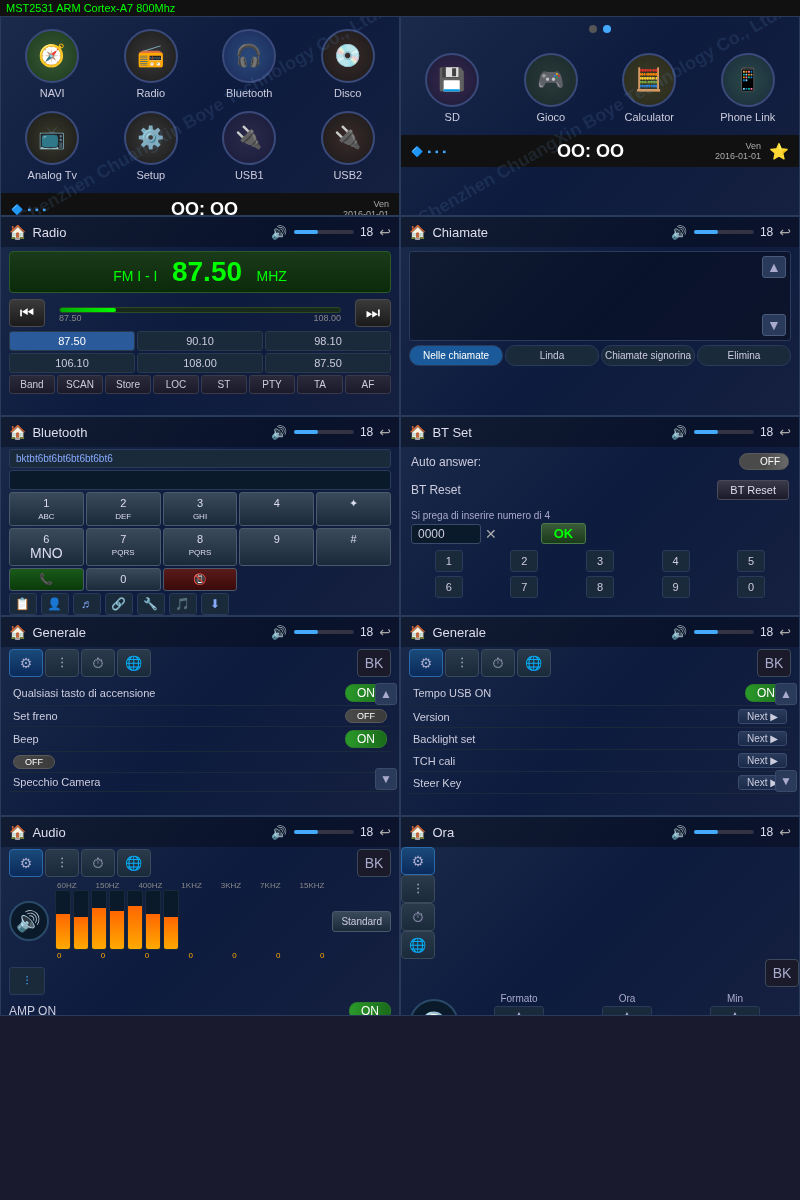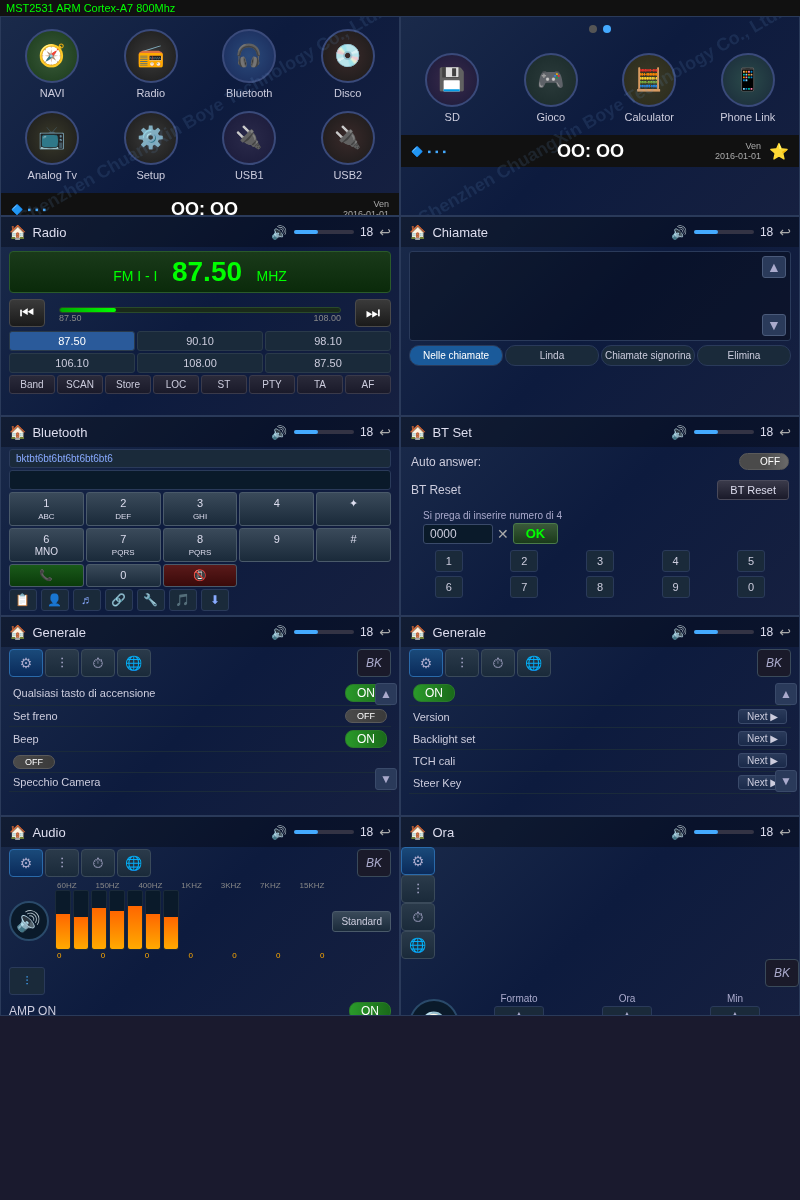--- a/index.html
+++ b/index.html
@@ -248,37 +248,37 @@
       color: #fff; font-size: 10px; cursor: pointer;
       min-width: 50px; text-align: right;
     }
     .bt-reset-btn {
       background: linear-gradient(180deg, #3a3a4a, #1a1a2a);
       border: 1px solid #4a4a5a;
       color: #dde; font-size: 11px;
       padding: 3px 12px; border-radius: 3px; cursor: pointer;
     }
     .btset-panel .pin-area {
-      padding: 4px 22px;
+      padding: 4px 10px;
       font-size: 10px; color: #aac;
     }
     .btset-panel .pin-input {
       display: flex; align-items: center; gap: 4px;
       margin-top: 2px;
     }
     .pin-field {
       background: #0a1a2a; border: 1px solid #3a4a6a;
       color: #ccd; font-size: 12px;
       padding: 2px 6px; border-radius: 3px; width: 70px;
     }
     .ok-btn {
       background: linear-gradient(180deg, #3a5a3a, #1a3a1a);
       border: 1px solid #4a7a4a;
       color: #0f0; font-size: 13px; font-weight: bold;
-      padding: 2px 12px; border-radius: 3px; cursor: pointer;
+      padding: 2px 12px; border-radius: 3px; cursor: pointer; margin-left: 40px;
     }
     .btset-panel .numpad-row {
       display: flex; justify-content: space-around;
       padding: 2px 10px;
     }
     .numpad-key {
       width: 28px; height: 22px;
       background: #1a2a3a; border: 1px solid #2a3a5a;
       color: #ccd; font-size: 11px;
       display: flex; align-items: center; justify-content: center;
@@ -292,21 +292,21 @@
     .gen-tab {
       width: 34px; height: 28px;
       background: linear-gradient(180deg, #2a3a4a, #1a2a3a);
       border: 1px solid #3a4a5a;
       border-radius: 4px; color: #aac; font-size: 14px;
       display: flex; align-items: center; justify-content: center;
       cursor: pointer;
     }
     .gen-tab.active { background: linear-gradient(180deg, #1a4a7a, #0a2a5a); border-color: #2a6aaa; }
     .gen-tab.bk {
-      background: #1a1a2a; color: #aac; font-size: 12px; margin-left: auto; font-style: italic;
+      background: #1a1a2a; color: #aac; font-size: 14px; margin-left: auto;
     }
     .gen-panel .settings-list {
       padding: 2px 8px;
       position: relative;
     }
     .gen-setting-row {
       display: flex; align-items: center;
       padding: 3px 4px;
       border-bottom: 1px solid #1a2a3a;
     }
@@ -594,21 +594,21 @@
       <span class="back-btn">↩</span>
     </div>
     <div class="bt-device">bktbt6bt6bt6bt6bt6bt6</div>
     <div class="input-area"></div>
     <div class="keypad">
       <div class="key-btn">1<br><span style="font-size:8px">ABC</span></div>
       <div class="key-btn">2<br><span style="font-size:8px">DEF</span></div>
       <div class="key-btn">3<br><span style="font-size:8px">GHI</span></div>
       <div class="key-btn">4</div>
       <div class="key-btn">✦</div>
-      <div class="key-btn">6<br><span style="font-size:10px">MNO</span></div>
+      <div class="key-btn">6<br><span style="font-size:14px">MNO</span></div>
       <div class="key-btn">7<br><span style="font-size:8px">PQRS</span></div>
       <div class="key-btn">8<br><span style="font-size:8px">PQRS</span></div>
       <div class="key-btn">9</div>
       <div class="key-btn">#</div>
       <div class="key-btn" style="background:linear-gradient(180deg,#1a5a1a,#0a3a0a);color:#0f0;">📞</div>
       <div class="key-btn">0</div>
       <div class="key-btn" style="background:linear-gradient(180deg,#5a1a1a,#3a0a0a);color:#f44;">📵</div>
     </div>
     <div class="bottom-icons">
       <div class="bt-icon-btn">📋</div>
@@ -721,20 +721,21 @@
     </div>
     <div class="tab-bar">
       <div class="gen-tab active">⚙</div>
       <div class="gen-tab">⫶</div>
       <div class="gen-tab">⏱</div>
       <div class="gen-tab">🌐</div>
       <div class="gen-tab bk">BK</div>
     </div>
     <div class="settings-list">
       <div class="gen-setting-row">
+        <span class="lbl">Tempo USB ON</span>
         <div class="toggle-sm-on">ON</div>
       </div>
       <div class="gen-setting-row">
         <span class="lbl">Version</span>
         <div class="next-btn">Next ▶</div>
       </div>
       <div class="gen-setting-row">
         <span class="lbl">Backlight set</span>
         <div class="next-btn">Next ▶</div>
       </div>

